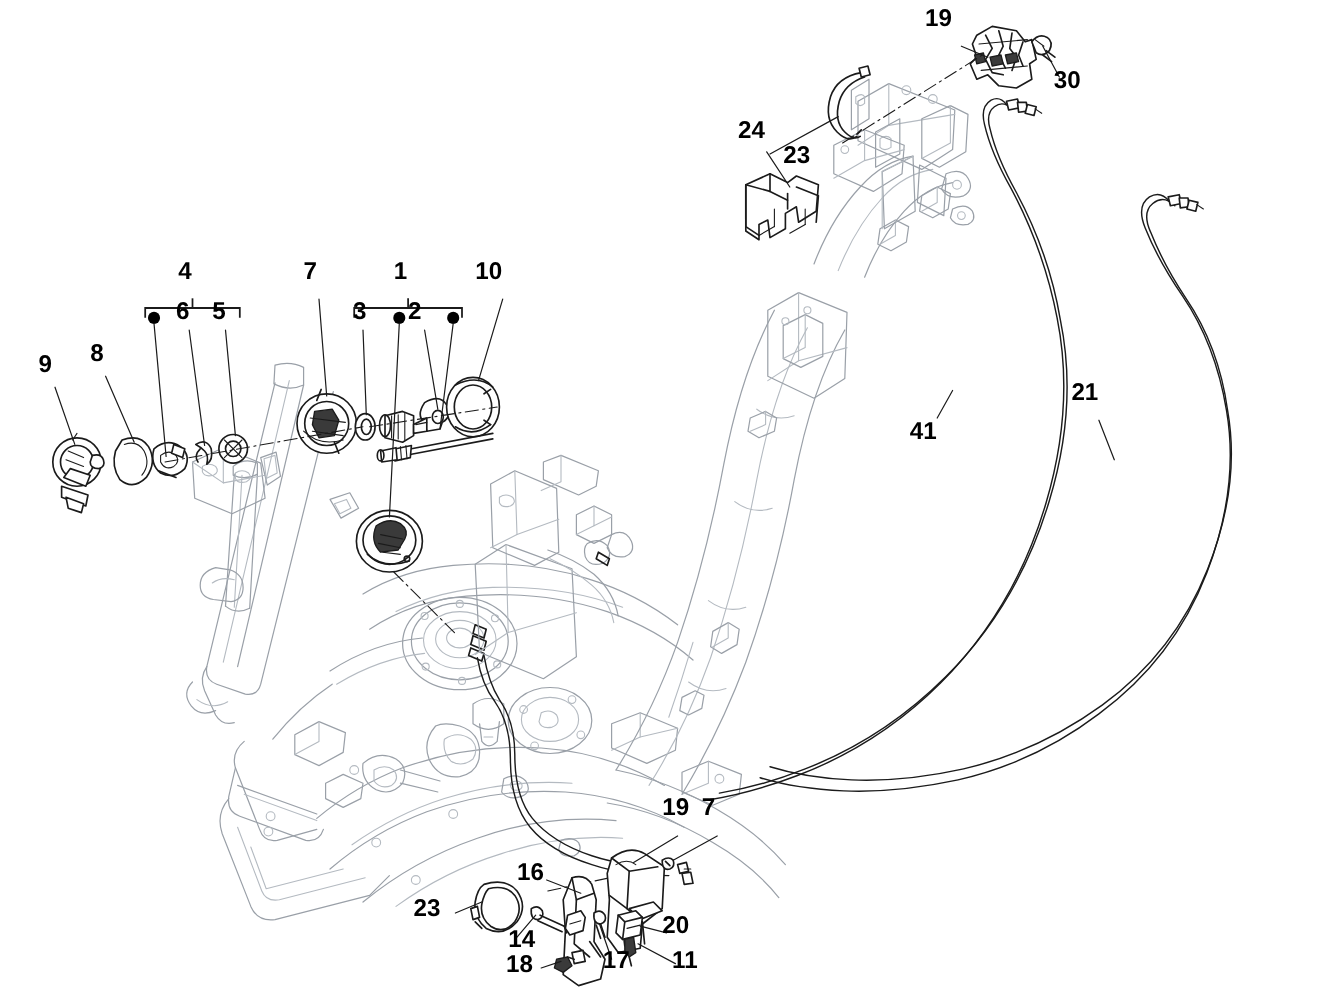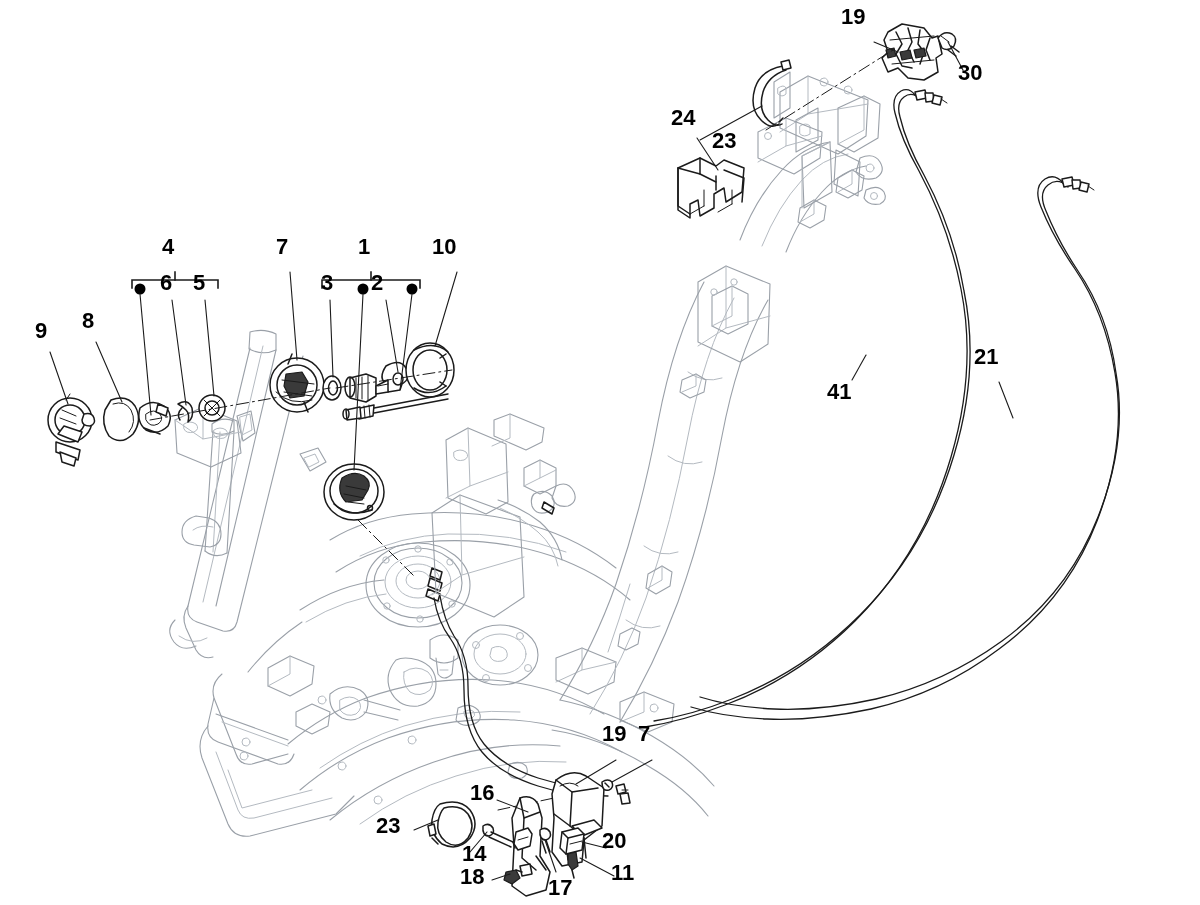--- a/index.html
+++ b/index.html
@@ -593,21 +593,21 @@
   <div class="label" style="left:276px; top:236px;">7</div>
   <div class="label" style="left:82px;  top:310px;">8</div>
   <div class="label" style="left:35px;  top:320px;">9</div>
   <div class="label" style="left:432px; top:236px;">10</div>
   <div class="label" style="left:602px; top:723px;">19</div>
   <div class="label" style="left:602px; top:830px;">20</div>
   <div class="label" style="left:611px; top:862px;">11</div>
   <div class="label" style="left:434px; top:843px;margin-left:28px;">14</div>
   <div class="label" style="left:638px; top:723px;">7</div>
   <div class="label" style="left:470px; top:782px;">16</div>
-  <div class="label" style="left:548px; top:862px;margin-top:15px;">17</div>
+  <div class="label" style="left:548px; top:862px;">17</div>
   <div class="label" style="left:460px; top:866px;">18</div>
   <div class="label" style="left:841px; top:6px;">19</div>
   <div class="label" style="left:958px; top:62px;">30</div>
   <div class="label" style="left:974px; top:346px;">21</div>
   <div class="label" style="left:827px; top:381px;">41</div>
   <div class="label" style="left:712px; top:130px;">23</div>
   <div class="label" style="left:376px; top:815px;">23</div>
   <div class="label" style="left:671px; top:107px;">24</div>
 
 </div>

